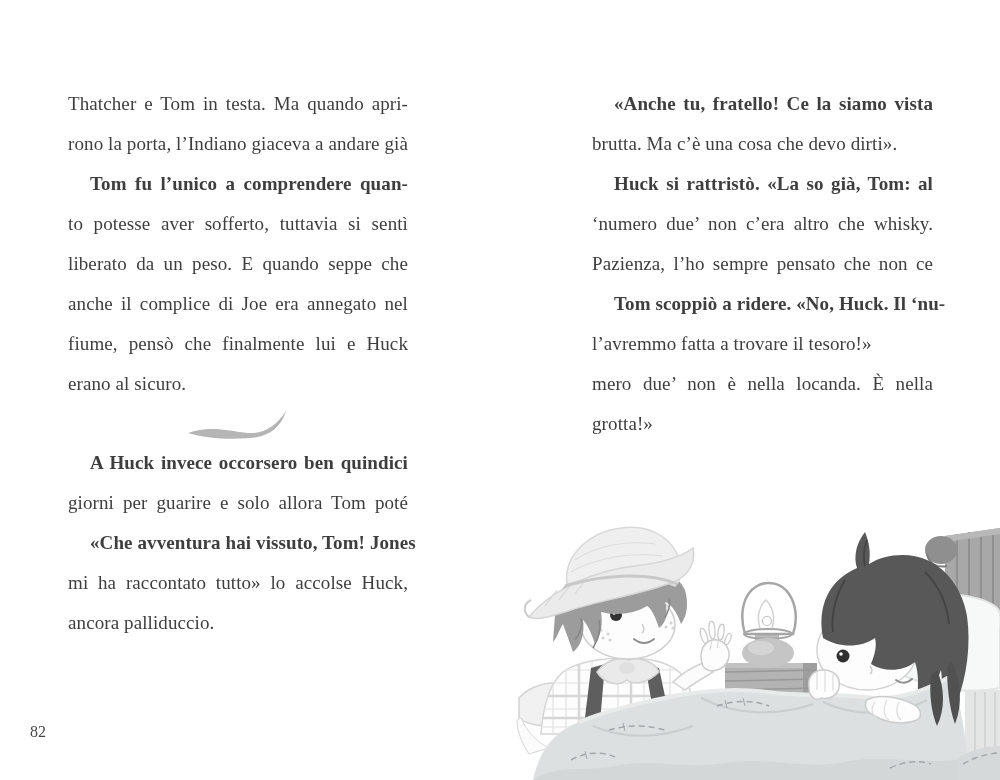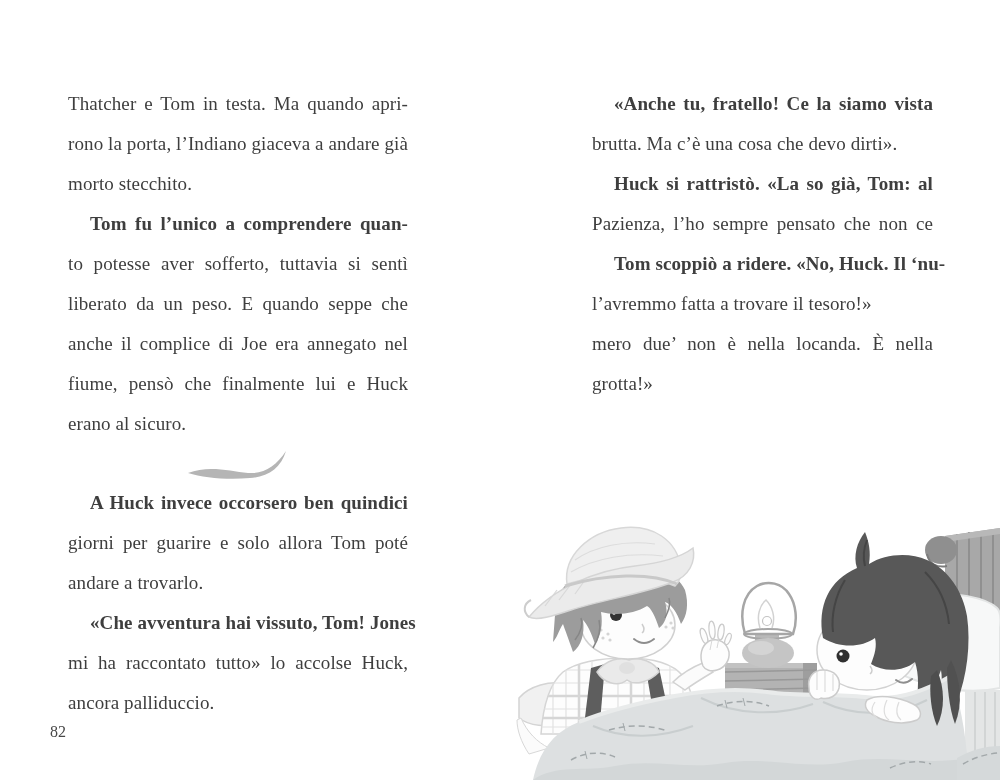--- a/index.html
+++ b/index.html
@@ -15,62 +15,60 @@
     height:40px;line-height:40px;font-size:19px;
     text-align:justify;text-align-last:justify;
     white-space:nowrap;letter-spacing:0.1px;
   }
   .line.last{text-align-last:left;}
   .line.indent{padding-left:22px;font-weight:bold;}
   .flourish-spacer{height:39px;display:flex;align-items:center;justify-content:center;}
   .page-number{
     position:absolute;left:30px;top:722px;font-size:16px;color:#474747;
     line-height:20px;
-    margin-left:20px;
   }
   .illustration{position:absolute;left:505px;top:520px;width:495px;height:260px;}
 </style>
 </head>
 <body>
 
 <div>
   <div class="text-col col-left">
     <div>
         <div class="line">Thatcher e Tom in testa. Ma quando apri-</div>
         <div class="line">rono la porta, l’Indiano giaceva a andare già</div>
-        <div class="line last">morto stecchito.</div>
         <div class="line indent">Tom fu l’unico a comprendere quan-</div>
         <div class="line">to potesse aver sofferto, tuttavia si sentì</div>
         <div class="line">liberato da un peso. E quando seppe che</div>
         <div class="line">anche il complice di Joe era annegato nel</div>
         <div class="line">fiume, pensò che finalmente lui e Huck</div>
         <div class="line last">erano al sicuro.</div>
       </div>
     <div class="flourish-spacer">
       <svg width="104" height="32" viewBox="0 0 104 32">
         <path d="M2,25 C22,17 44,23 62,25 C78,26 90,18 100,3 C95,20 82,29 64,30 C42,32 18,30 2,25 Z" fill="#b5b5b5"></path>
       </svg>
     </div>
     <div>
         <div class="line indent">A Huck invece occorsero ben quindici</div>
         <div class="line">giorni per guarire e solo allora Tom poté</div>
-        <div class="line last">andare a trovarlo.</div>
         <div class="line indent">«Che avventura hai vissuto, Tom! Jones</div>
         <div class="line">mi ha raccontato tutto» lo accolse Huck,</div>
         <div class="line last">ancora palliduccio.</div>
       </div>
   </div>
   <div class="page-number">82</div>
 </div>
 
 <div>
   <div class="text-col col-right">
       <div class="line indent">«Anche tu, fratello! Ce la siamo vista</div>
       <div class="line last">brutta. Ma c’è una cosa che devo dirti».</div>
       <div class="line indent">Huck si rattristò. «La so già, Tom: al</div>
+      <div class="line">‘numero due’ non c’era altro che whisky.</div>
       <div class="line">Pazienza, l’ho sempre pensato che non ce</div>
       <div class="line indent">Tom scoppiò a ridere. «No, Huck. Il ‘nu-</div>
       <div class="line last">l’avremmo fatta a trovare il tesoro!»</div>
       <div class="line">mero due’ non è nella locanda. È nella</div>
       <div class="line last">grotta!»</div>
     </div>
 
   <svg class="illustration" viewBox="0 0 495 260" role="img" aria-label="Tom con cappello di paglia saluta Huck sdraiato a letto sotto una trapunta rammendata, accanto a un comodino di legno con una lanterna a olio">
 
     <g>

